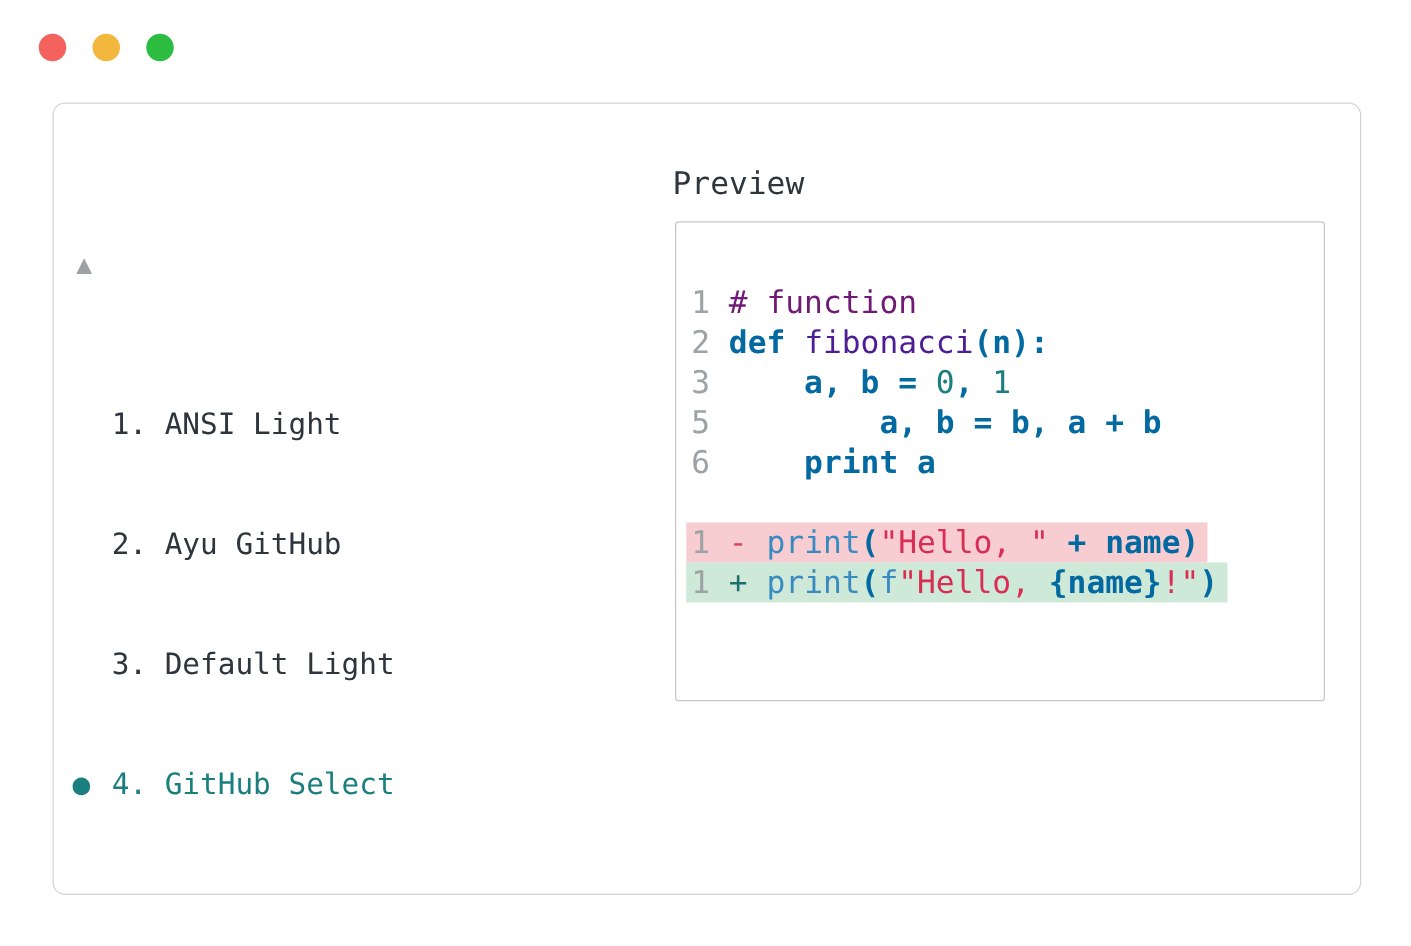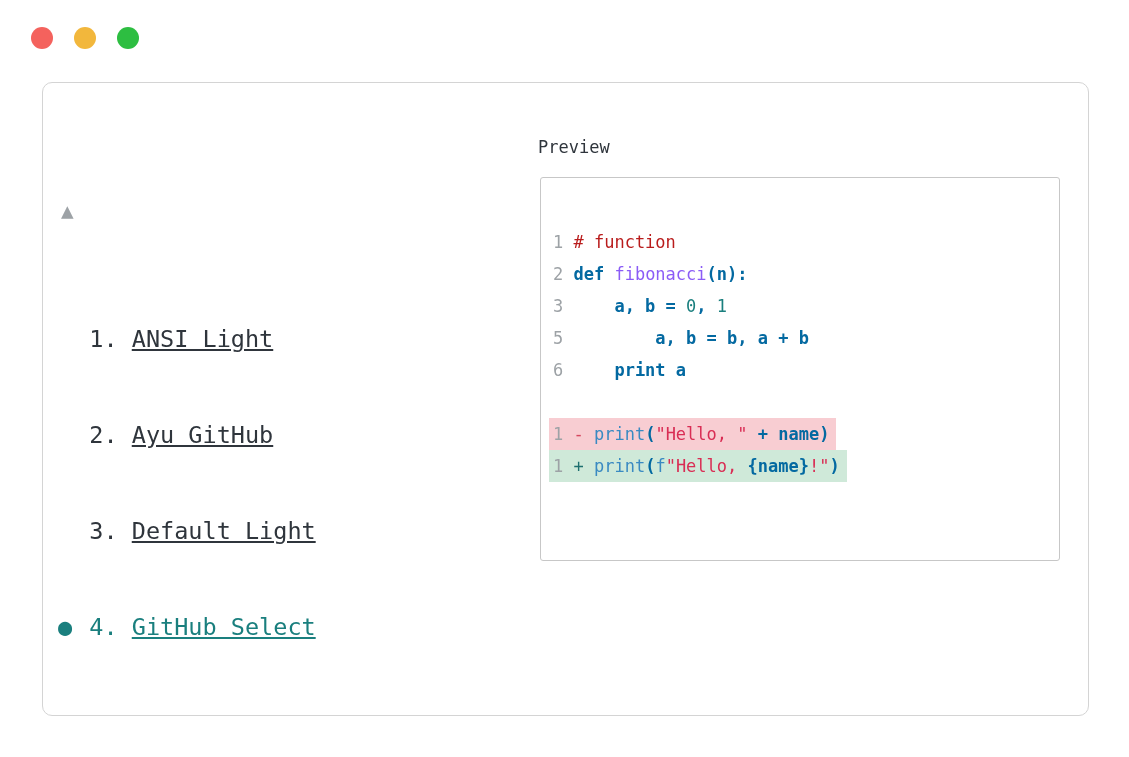--- a/index.html
+++ b/index.html
@@ -32,46 +32,46 @@
     font-size: 23.5px; line-height: 32px;
     color: #2f353c;
     white-space: pre;
   }
   .row { height: 32px; }
   .prompt-line { color: #2f353c; }
   .arrow { font-size: 21px; }
   .arrow.up   { color: #9da2a6; }
   .theme-row { height: 32px; cursor: default; }
   .theme-row .marker { color: #1a7f7e; position: relative; left: -3px; }
-  .theme-row .name { color: #2f353c; text-decoration: underline; }
+  .theme-row .name { color: #2f353c; }
   .theme-row .dim:not(:empty) { color: #a6aaad; margin-left: 1ch; }
   .theme-row.selected .num,
   .theme-row.selected .name,
   .theme-row.selected .dim { color: #1a7f7e !important; }
 
   .right-pane {
     position: absolute; left: 497px; top: 48px;
-    font-size: 17px; line-height: 32px;
+    font-size: 25px; line-height: 32px;
   }
   .preview-label {
     height: 32px; color: #2f353c; margin-left: -2px;
   }
   .preview-box {
     margin-top: 14px;
     width: 520px; height: 384px;
     border: 1.5px solid #c7c7c7;
     border-radius: 3px;
     padding: 48px 0 0 12px;
     overflow: hidden;
     background: #ffffff;
   }
   .code-line { height: 32px; white-space: pre; color: #2f353c; }
   .ln { display: inline-block; width: 2ch; color: #9da2a6; }
-  .t.comment { color: #b91c1c; }
-  .t.fn-def  { color: #8b5cf6; margin-top: 20px; }
+  .t.comment { color: #701a75; }
+  .t.fn-def  { color: #4c1d95; margin-top: 20px; }
   .t.number  { color: #1a7f7e; }
   .t.builtin { color: #3a8ac2; }
   .t.string  { color: #d92d54; }
   .t.plain   { color: #0369a1; font-weight: bold; }
   .sign.minus { color: #d5485f; }
   .sign.plus  { color: #1e6f6f; }
   .hl {
     display: inline-block;
     margin-left: -4px;
     padding: 0 7px 0 4px;

